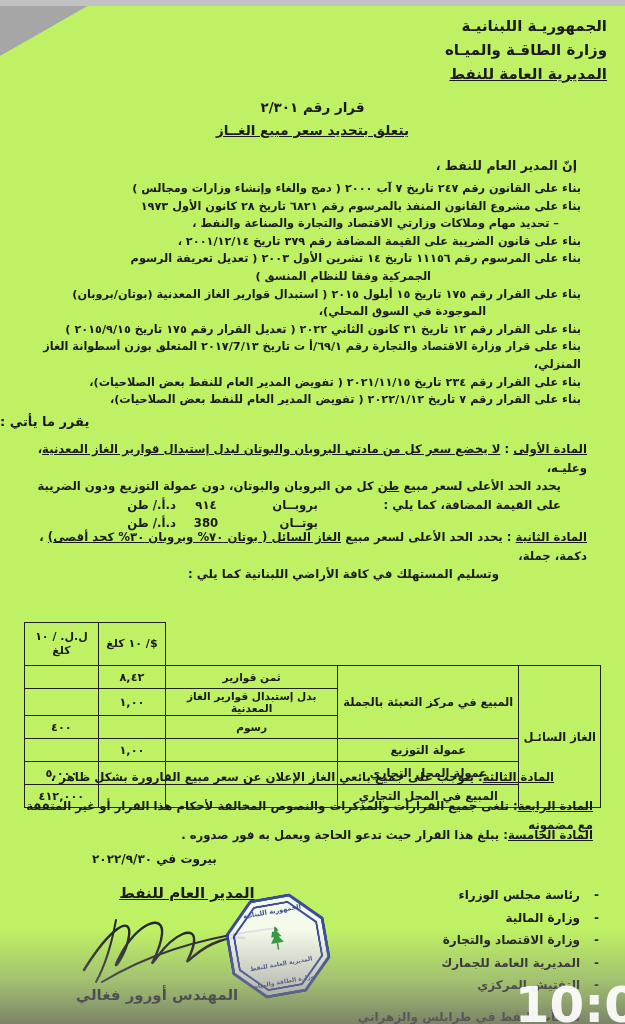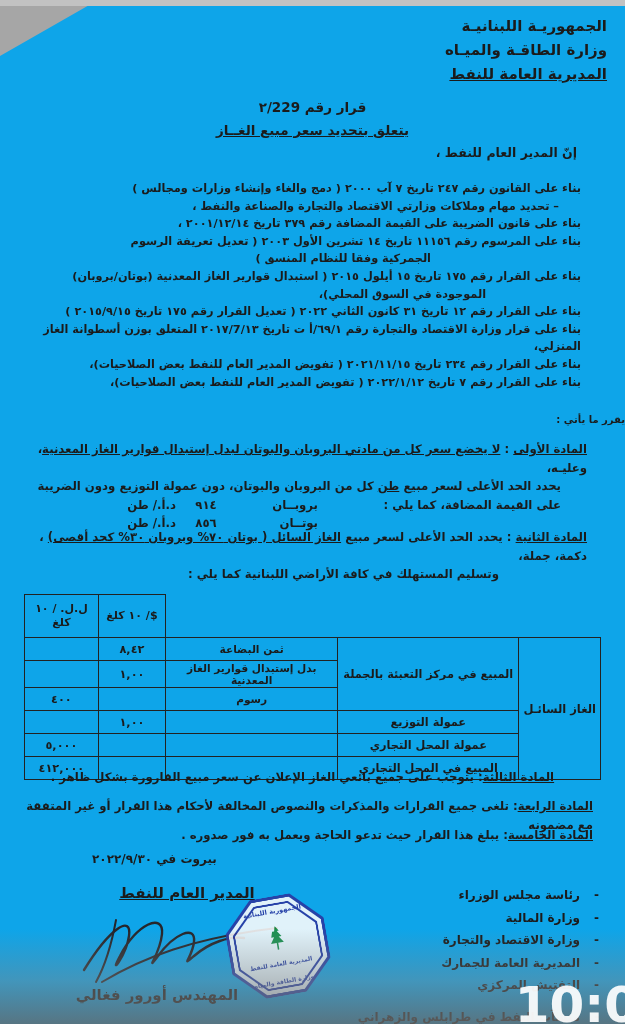--- a/index.html
+++ b/index.html
@@ -2,61 +2,61 @@
 <html lang="ar" dir="rtl"><head>
 <meta charset="utf-8">
 <style>
   html,body{margin:0;padding:0;}
   body{
     width:625px;height:1024px;overflow:hidden;position:relative;
     background:#a3a3a3;
     font-family:"DejaVu Sans","Liberation Sans",sans-serif;
   }
   .paper{
-    position:absolute;inset:0;background:#0ea5e9;color:#1b1b1b;direction:rtl;
+    position:absolute;inset:0;background:#bef264;color:#1b1b1b;direction:rtl;
   }
   
   .corner-shadow{position:absolute;left:0;top:0;width:98px;height:56px;background:#a6a6a6;
     clip-path:polygon(0 0,100% 0,0 100%);z-index:4;}
   .top-strip{position:absolute;top:0;left:0;right:0;height:6px;background:#c2c2c2;z-index:4;}
   .bottom-shade{position:absolute;left:0;right:0;bottom:0;height:95px;z-index:4;pointer-events:none;
     background:linear-gradient(to bottom,rgba(120,120,120,0) 0%,rgba(130,130,130,.45) 55%,rgba(105,105,105,.8) 100%);}
   .clock-overlay{position:absolute;right:-14px;bottom:-10px;z-index:6;direction:ltr;
     font-size:50px;font-weight:bold;color:rgba(255,255,255,.92);letter-spacing:0px;
     font-family:"DejaVu Sans",sans-serif;}
   
   .doc-header{position:absolute;top:14px;right:18px;text-align:right;font-size:15px;font-weight:bold;line-height:24px;}
   .doc-header .u{text-decoration:underline;}
   .decision-title{position:absolute;top:96px;left:0;width:100%;text-align:center;font-size:13.5px;font-weight:bold;line-height:23px;}
   .decision-title .u{text-decoration:underline;}
-  .intro-line{position:absolute;top:145px;right:48px;font-size:12.5px;font-weight:bold;margin-left:23px;}
+  .intro-line{position:absolute;top:158px;right:48px;font-size:12.5px;font-weight:bold;margin-left:23px;}
   
   .preamble{position:absolute;top:180px;right:44px;left:16px;font-size:11.3px;font-weight:bold;line-height:17.6px;text-align:right;}
   .preamble .ind-a{padding-right:22px;}
   .preamble .ind-b{padding-right:150px;}
   .preamble .ind-c{padding-right:95px;}
-  .decree-lead{position:absolute;top:414px;left:0;width:100%;text-align:right;font-size:10px;font-weight:bold;}
+  .decree-lead{position:absolute;top:414px;left:0;width:100%;text-align:left;font-size:13px;font-weight:bold;}
   
   .article{position:absolute;right:38px;left:18px;font-size:11.7px;font-weight:bold;line-height:18.5px;text-align:right;}
   .article .label{text-decoration:underline;}
   .article .u{text-decoration:underline;}
   .a1{top:440px;}
   .a1 .cont{padding-right:26px;}
   .price-grid{display:grid;grid-template-columns:215px 110px 60px 100px;padding-right:26px;}
   .price-grid span{display:block;}
   .price-name{text-align:right;padding-right:28px;}
   .price-val{text-align:center;}
   .price-unit{text-align:right;}
   .a2{top:528px;}
   .a2 .cont{padding-right:88px;}
   .a3{top:768px;text-align:center;}
   .a4{top:797px;right:32px;}
   .a5{top:826px;right:32px;}
   
-  .price-table{position:absolute;top:594px;right:24px;left:24px;border-collapse:collapse;width:577px;
+  .price-table{position:absolute;top:622px;right:24px;left:24px;border-collapse:collapse;width:577px;
     font-size:11.3px;font-weight:bold;direction:rtl;}
   .price-table td{border:1.6px solid #222;text-align:center;padding:1px 3px;height:20px;}
   .price-table td.ghost{border:none;background:transparent;}
   .price-table td.hd{height:40px;font-size:11px;line-height:14px;}
   .price-table td.group{width:78px;font-size:11.5px;}
   .price-table td.lblcol{width:188px;}
   .price-table td.subcol{width:178px;font-size:10.6px;}
   .price-table td.usd{width:64px;}
   .price-table td.lbp{width:69px;}
   
@@ -88,28 +88,29 @@
 
 <div class="paper">
 
   <div class="doc-header">
     <div>الجمهوريـة اللبنانيـة</div>
     <div>وزارة الطاقـة والميـاه</div>
     <div class="u">المديرية العامة للنفط</div>
   </div>
 
   <div class="decision-title">
-    <div>قرار رقم ٢/229</div>
+    <div>قرار رقم ٢/٣٠١</div>
     <div class="u">يتعلق بتحديد سعر مبيع الغــاز</div>
   </div>
 
   <div class="intro-line">إنّ المدير العام للنفط ،</div>
 
   <div class="preamble">
     <div class="pline">بناء على القانون رقم ٢٤٧ تاريخ ٧ آب ٢٠٠٠ ( دمج والغاء وإنشاء وزارات ومجالس )</div>
+    <div class="pline">بناء على مشروع القانون المنفذ بالمرسوم رقم ٦٨٢١ تاريخ ٢٨ كانون الأول ١٩٧٣</div>
     <div class="pline ind-a">– تحديد مهام وملاكات وزارتي الاقتصاد والتجارة والصناعة والنفط ،</div>
     <div class="pline">بناء على قانون الضريبة على القيمة المضافة رقم ٣٧٩ تاريخ ٢٠٠١/١٢/١٤ ،</div>
     <div class="pline">بناء على المرسوم رقم ١١١٥٦ تاريخ ١٤ تشرين الأول ٢٠٠٣ ( تعديل تعريفة الرسوم</div>
     <div class="pline ind-b">الجمركية وفقا للنظام المنسق )</div>
     <div class="pline">بناء على القرار رقم ١٧٥ تاريخ ١٥ أيلول ٢٠١٥ ( استبدال قوارير الغاز المعدنية (بوتان/بروبان)</div>
     <div class="pline ind-c">الموجودة في السوق المحلي)،</div>
     <div class="pline">بناء على القرار رقم ١٢ تاريخ ٣١ كانون الثاني ٢٠٢٢ ( تعديل القرار رقم ١٧٥ تاريخ ٢٠١٥/٩/١٥ )</div>
     <div class="pline">بناء على قرار وزارة الاقتصاد والتجارة رقم ٦٩/١/أ ت تاريخ ٢٠١٧/7/١٣ المتعلق بوزن أسطوانة الغاز المنزلي،</div>
     <div class="pline">بناء على القرار رقم ٢٣٤ تاريخ ٢٠٢١/١١/١٥ ( تفويض المدير العام للنفط بعض الصلاحيات)،</div>
     <div class="pline">بناء على القرار رقم ٧ تاريخ ٢٠٢٢/١/١٢ ( تفويض المدير العام للنفط بعض الصلاحيات)،</div>
@@ -126,21 +127,21 @@
     <div class="cont">
       <span>يحدد الحد الأعلى لسعر مبيع </span><span class="u">طن</span><span> كل من البروبان والبوتان، دون عمولة التوزيع ودون الضريبة</span>
     </div>
     <div class="price-grid">
       <span class="price-intro">على القيمة المضافة، كما يلي :</span>
       <span class="price-name">بروبــان</span>
       <span class="price-val">٩١٤</span>
       <span class="price-unit">د.أ./ طن</span>
       <span></span>
       <span class="price-name">بوتــان</span>
-      <span class="price-val">٨٥٦</span>
+      <span class="price-val">380</span>
       <span class="price-unit">د.أ./ طن</span>
     </div>
   </div>
 
   <div class="article a2">
     <div>
       <span class="label">المادة الثانية</span>
       <span>:</span>
       <span>يحدد الحد الأعلى لسعر مبيع </span><span class="u">الغاز السائل ( بوتان ٧٠% وبروبان ٣٠% كحد أقصى)</span><span> ، دكمة، جملة،</span>
     </div>
@@ -150,21 +151,21 @@
   <table class="price-table">
     <tbody>
         <tr>
       <td class="ghost" colspan="3"></td>
       <td class="hd usd">$/ ١٠ كلغ</td>
       <td class="hd lbp">ل.ل. / ١٠ كلغ</td>
     </tr>
     <tr>
       <td class="group" rowspan="6">الغاز السائـل</td>
       <td class="lblcol" rowspan="3">المبيع في مركز التعبئة بالجملة</td>
-      <td class="subcol">ثمن البضاعة</td>
+      <td class="subcol">ثمن قوارير</td>
       <td class="usd">٨,٤٢</td>
       <td class="lbp"></td>
     </tr>
     <tr>
       <td class="subcol">بدل إستبدال قوارير الغاز المعدنية</td>
       <td class="usd">١,٠٠</td>
       <td class="lbp"></td>
     </tr>
     <tr>
       <td class="subcol">رسوم</td>

